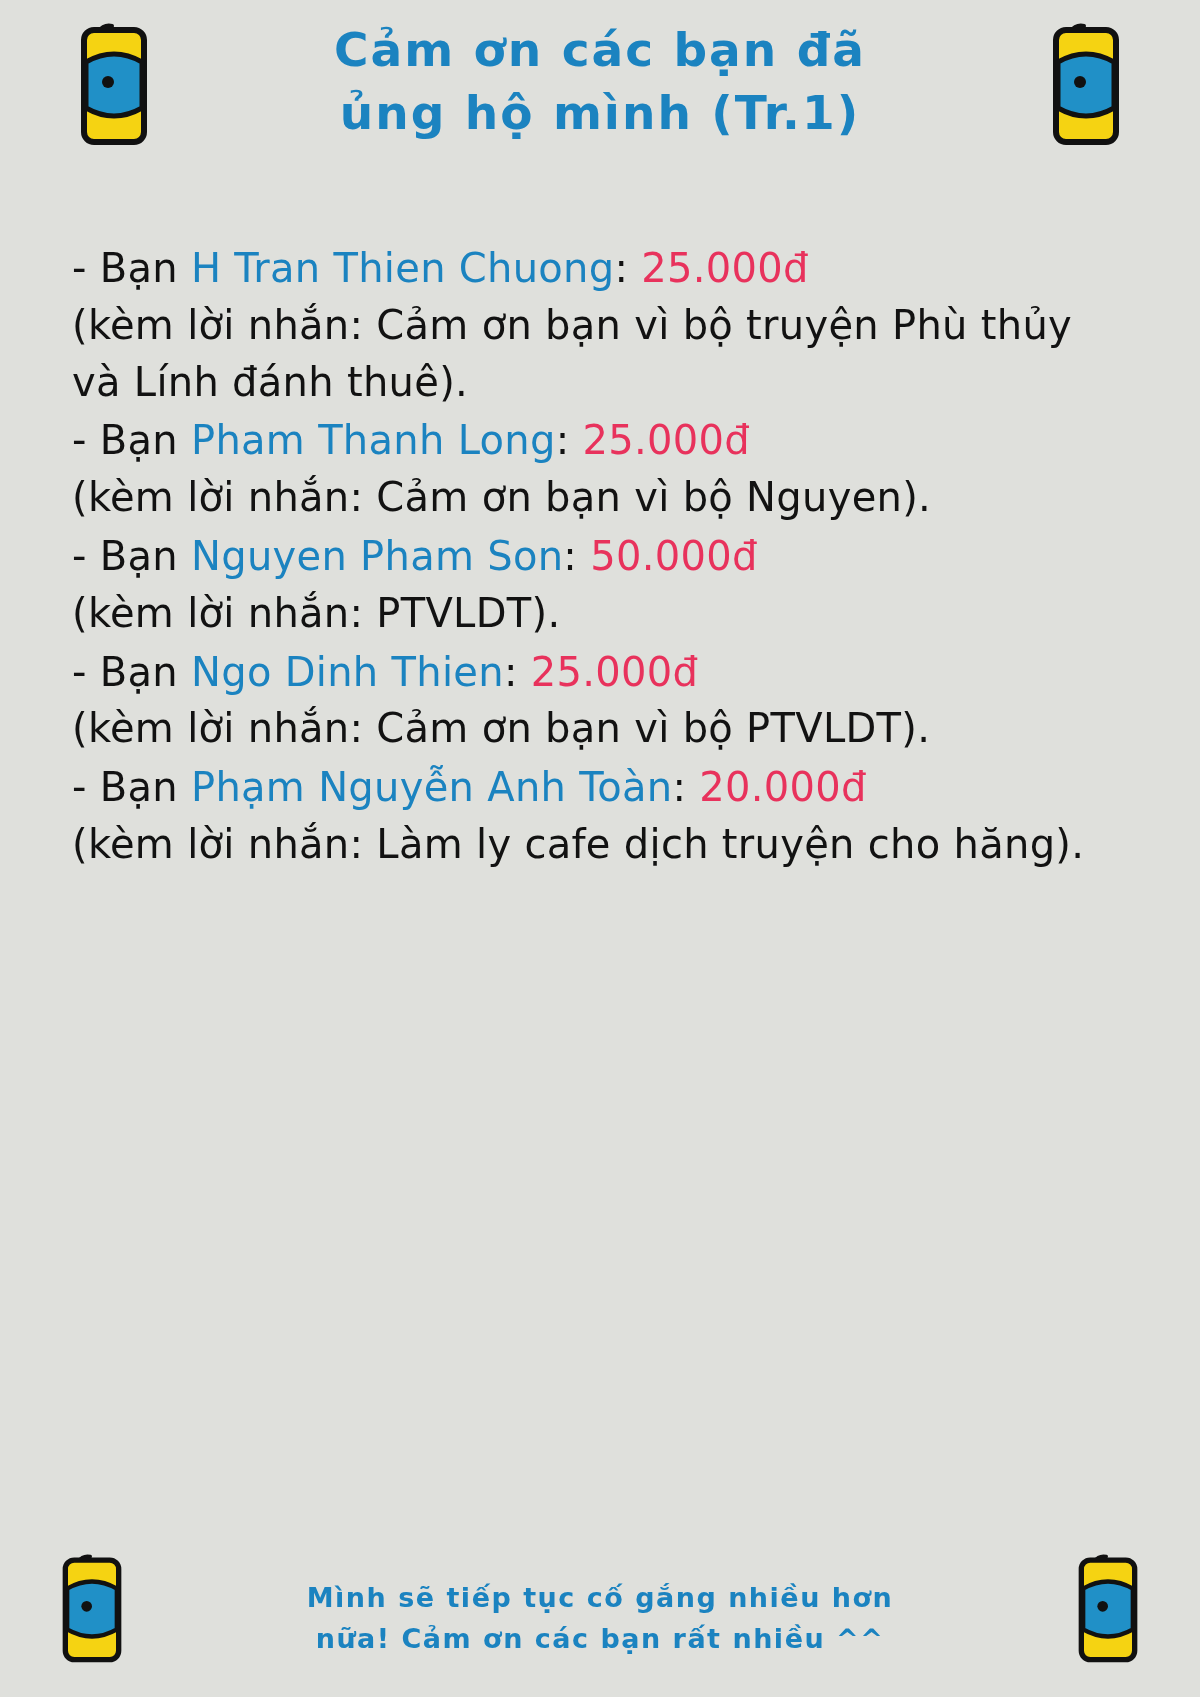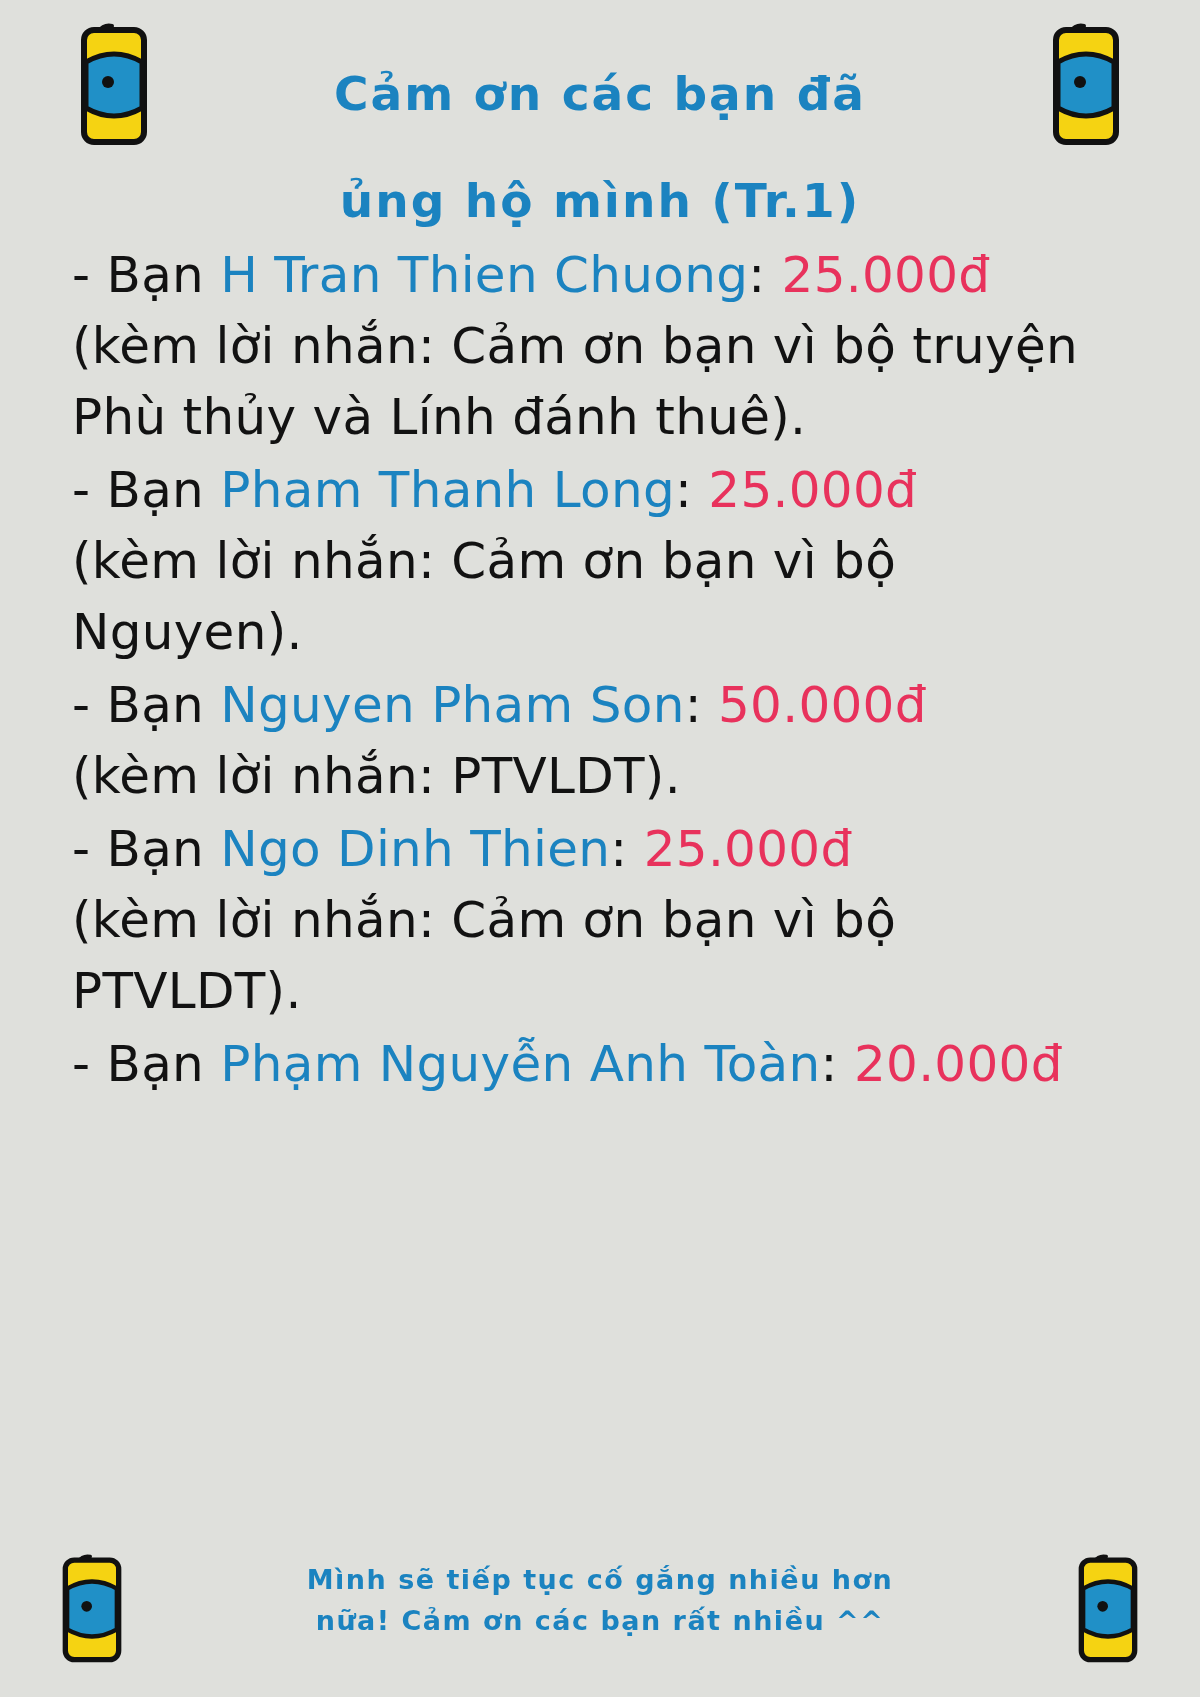--- a/index.html
+++ b/index.html
@@ -38,21 +38,20 @@
     font-family: "DejaVu Sans", sans-serif;
     font-weight: bold;
     font-size: 47px;
     line-height: 1.35;
     letter-spacing: 2px;
     max-width: 700px;
   }
   .header-title .line {
     display: block;
     white-space: nowrap;
-    margin-top: 44px;
   }
 
   
   .can {
     position: absolute;
     width: 72px;
     height: 130px;
   }
   .can svg { display: block; width: 100%; height: 100%; }
 
@@ -65,40 +64,40 @@
   
   .content {
     padding: 40px 70px 0 72px;
     box-sizing: border-box;
   }
   .entry {
     margin-bottom: 2px;
   }
   .line-main, .line-note {
     font-family: "DejaVu Sans", sans-serif;
-    font-size: 50px;
+    font-size: 40px;
     line-height: 1.42;
     color: #121212;
     letter-spacing: 0.3px;
   }
   .line-main { white-space: nowrap; }
   .line-note { }
   .donor {
     color: #1b83c0;
   }
   .amount {
     color: #e8325c;
   }
 
   
   .footer {
     position: absolute;
     left: 0;
     right: 0;
-    bottom: 56px;
+    bottom: 38px;
     text-align: center;
   }
   .footer-text {
     color: #1b83c0;
     font-family: "DejaVu Sans", sans-serif;
     font-weight: bold;
     font-size: 27px;
     line-height: 1.5;
     letter-spacing: 1.5px;
     max-width: 820px;
@@ -166,20 +165,21 @@
       <div class="line-note">(kèm lời nhắn: Cảm ơn bạn vì bộ PTVLDT).</div>
     </div>
 
     <div class="entry">
     </div>
 
     <div class="entry">
       <div class="line-main">
         <span>- Bạn </span><span class="donor">Phạm Nguyễn Anh Toàn</span><span>: </span><span class="amount">20.000đ</span>
       </div>
+      <div class="line-note">(kèm lời nhắn: Làm ly cafe dịch truyện cho hăng).</div>
     </div>
 
   </div>
 
   <div class="can can-bottom-left">
     <svg viewBox="0 0 72 130" xmlns="http://www.w3.org/2000/svg">
       <path d="M20 12 q6 -8 14 -6" fill="none" stroke="#111" stroke-width="4" stroke-linecap="round"></path>
       <rect x="6" y="10" width="60" height="112" rx="10" ry="10" fill="#f5d312" stroke="#111" stroke-width="6"></rect>
       <path d="M8 42 q28 -16 56 0 l0 46 q-28 16 -56 0 z" fill="#2090c7" stroke="#111" stroke-width="5"></path>
       <circle cx="30" cy="62" r="6" fill="#111"></circle>

